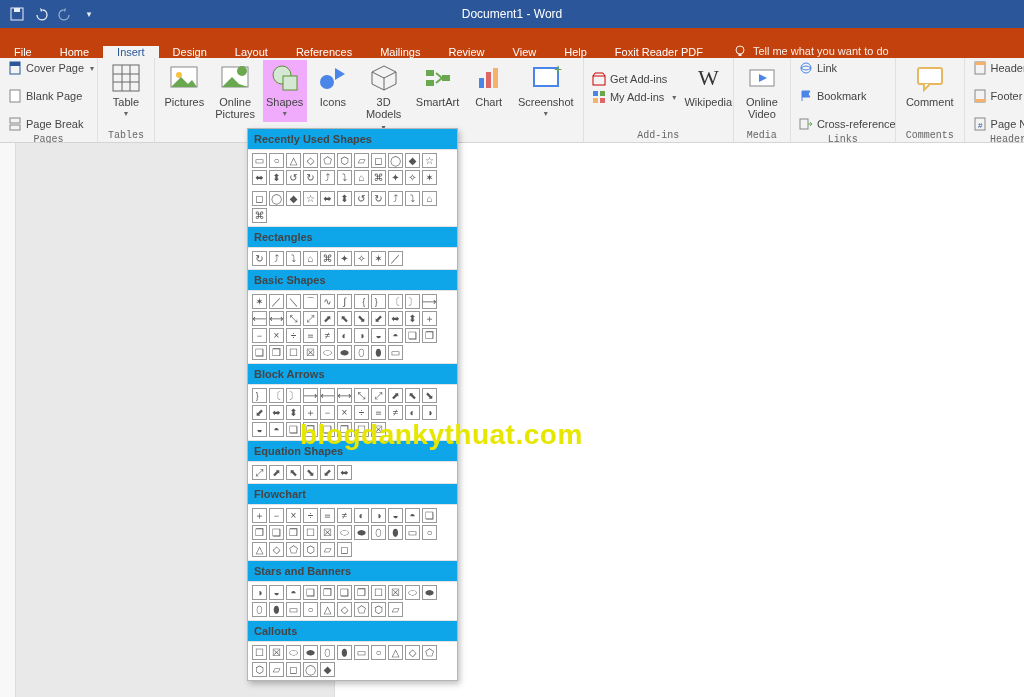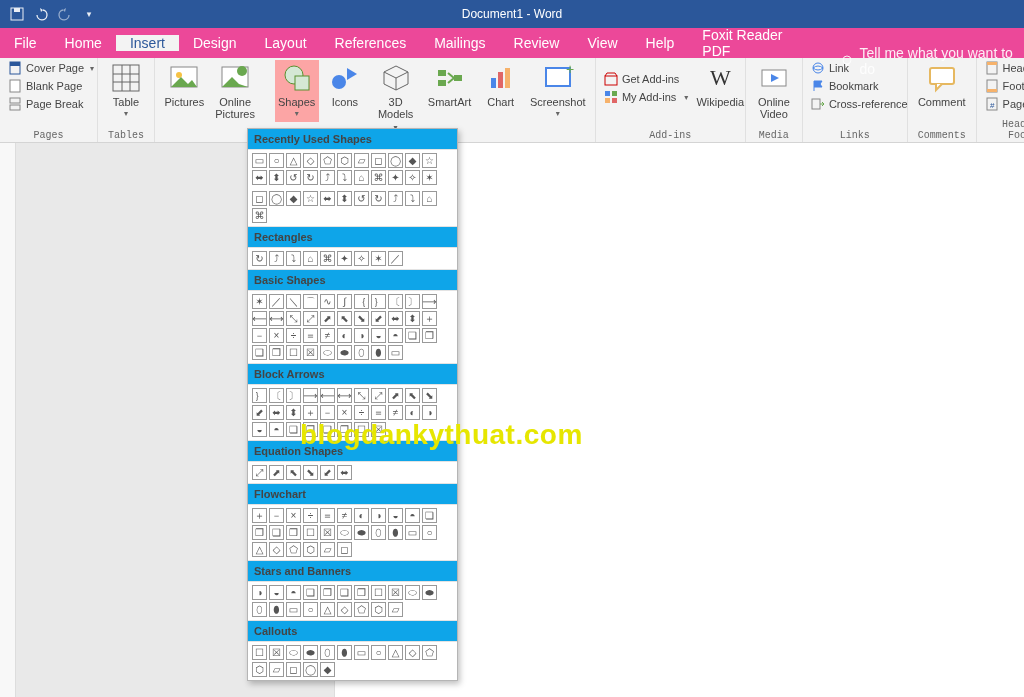--- a/index.html
+++ b/index.html
@@ -5,38 +5,38 @@
 * { margin: 0; padding: 0; box-sizing: border-box; font-family: "Segoe UI", Arial, sans-serif; }
 body { background: #fff; width: 1024px; height: 697px; overflow: hidden; position: relative; }
 
 
 .titlebar { background: #2b579a; height: 28px; display: flex; align-items: center; color: #fff; font-size: 12px; position: relative; }
 .qat { display: flex; align-items: center; gap: 10px; padding-left: 10px; }
 .qat-icon { width: 14px; height: 14px; display: inline-flex; align-items: center; justify-content: center; opacity: 0.9; }
 .title-text { position: absolute; left: 50%; transform: translateX(-50%); }
 
 
-.tabstrip { background: #ec4899; height: 30px; display: flex; align-items: center; color: #fff; font-size: 14px; }
+.tabstrip { background: #c2410c; height: 30px; display: flex; align-items: flex-end; color: #fff; font-size: 11px; }
 .tab { padding: 0 14px; display: flex; align-items: center; cursor: pointer; }
 .tab.active { background: #f3f3f3; color: #2b579a; }
 .tellme { display: flex; align-items: center; gap: 6px; padding-left: 16px; opacity: .9; margin-top: 36px; }
 .bulb { width: 14px; height: 14px; }
 
 
 .ribbon { background: #f3f3f3; border-bottom: 1px solid #d4d4d4; height: 85px; display: flex; }
 .group { border-right: 1px solid #e0e0e0; padding: 2px 6px 0 6px; display: flex; flex-direction: column; }
 .group-title { text-align: center; font-size: 10px; color: #666; padding: 2px 0 1px 0; margin-top: auto; font-family: Liberation Mono, monospace; }
 .group-body { display: flex; gap: 4px; align-items: flex-start; }
 
 .big-btn { display: flex; flex-direction: column; align-items: center; justify-content: flex-start; padding: 2px 4px; font-size: 11px; color: #444; min-width: 44px; cursor: pointer; text-align: center; line-height: 12px; }
 .big-btn .icon { width: 32px; height: 32px; margin-bottom: 2px; display:flex; align-items:center; justify-content:center; }
 .big-btn .caret { font-size: 8px; color: #666; }
-.big-btn.selected { background: #fca5a5; margin-left: 12px; }
-
-.small-list { display: flex; flex-direction: column; gap: 2px; }
+.big-btn.selected { background: #f0abfc; }
+
+.small-list { display: flex; flex-direction: column; gap: 12px; }
 .small-btn { display: flex; align-items: center; gap: 4px; font-size: 11px; color: #444; padding: 1px 2px; cursor: pointer; white-space: nowrap; }
 .small-btn .sicon { width: 14px; height: 14px; display:inline-flex; align-items:center; justify-content:center; }
 
 
 .docarea { position: absolute; top: 143px; bottom: 0; left: 0; right: 0; background: #f0f0f0; }
 .ruler-v { position: absolute; left: 0; top: 0; bottom: 0; width: 16px; background: #f8f8f8; border-right: 1px solid #ddd; }
 .page-shadow { position: absolute; left: 16px; top: 0; width: 318px; bottom: 0; background: #e9e9e9; }
 .page-body { position: absolute; left: 334px; top: 0; right: 0; bottom: 0; background: #fff; border-left: 1px solid #ddd;}
 
 

